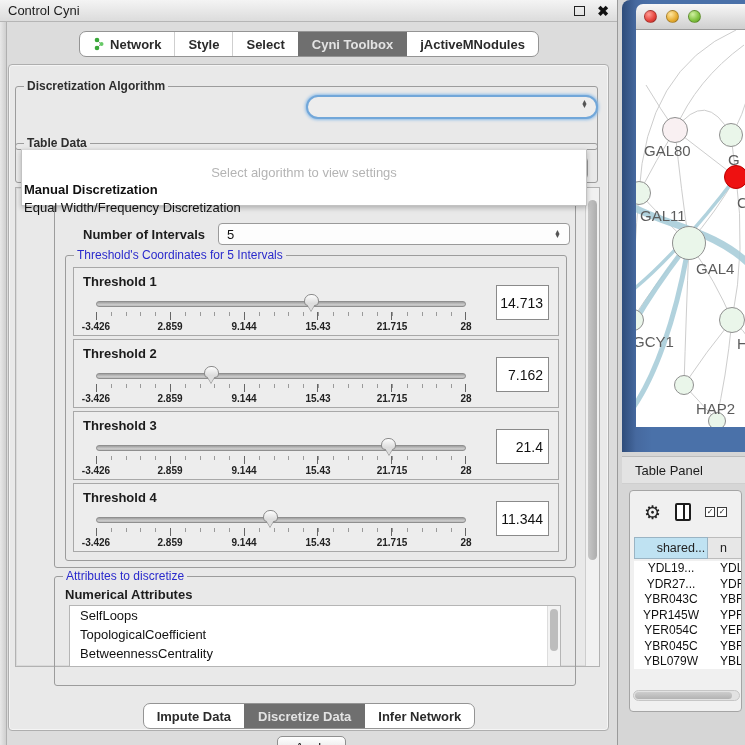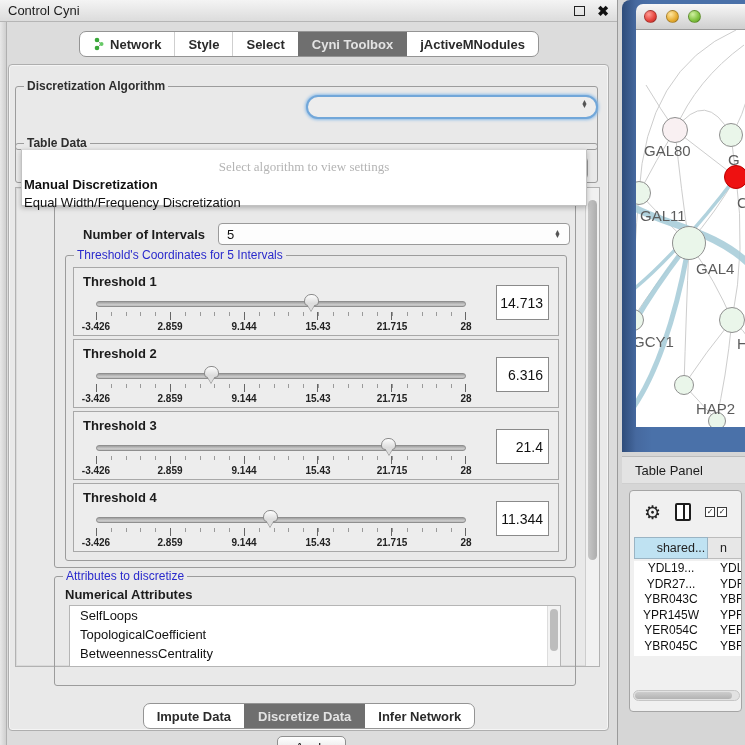--- a/index.html
+++ b/index.html
@@ -33,21 +33,21 @@
   .t-green { color:#2ecc2e; }
   .t-blue { color:#2a2acc; }
 
   .grp-disc { left:6px; top:21px; width:583px; height:64px; }
   .combo-focus { position:absolute; left:290px; top:8px; width:292px; height:24px; background:#ededed;
     border:2px solid #72a7d9; border-radius:12px; box-shadow:0 0 3px 1px #8fbde8; }
   .combo-focus .spin { position:absolute; right:8px; top:3px; }
 
   .popup { position:absolute; left:12px; top:84px; width:566px; height:57px; background:#fff;
     border:1px solid #c2c2c2; border-top-color:#d8d8d8; box-shadow:0 2px 5px rgba(0,0,0,.25); z-index:30; }
-  .popup .hint { text-align:center; color:#b4b4b4; font-size:13px; padding-top:9px;font-family:Liberation Serif, serif; }
+  .popup .hint { text-align:center; color:#b4b4b4; font-size:13px; padding-top:15px; }
   .popup .item { font-size:13px; color:#111; padding:1px 2px 0 2px; line-height:17px; }
   .popup .item.bold { font-weight:bold; }
 
   .grp-table { left:6px; top:78px; width:583px; height:40px; }
   .combo { position:absolute; background:#fdfdfd; border:1px solid #9a9a9a; border-radius:4px;
     font-size:13px; color:#111; display:flex; align-items:center; padding:0 8px; }
   .spin { display:flex; flex-direction:column; line-height:0.55; font-size:7px; color:#555; margin-left:auto; }
   .cb-tabledata { left:10px; top:13px; width:562px; height:22px; }
 
   .scrollarea { position:absolute; left:6px; top:122px; width:585px; height:480px;
@@ -118,21 +118,21 @@
   .tp-toolbar { position:absolute; left:0; top:0; width:100%; height:42px; display:flex; align-items:center; gap:14px; padding-left:14px; }
   .gear { font-size:19px; color:#222; line-height:1; }
   .split-icon { width:16px; height:18px; border:2px solid #1d1d1d; border-radius:2px; position:relative; background:#fff; }
   .split-icon::after { content:""; position:absolute; left:50%; top:0; width:2px; height:100%; background:#1d1d1d; }
   .chk { width:10px; height:10px; border:1.5px solid #3a3a3a; font-size:8px; line-height:8px; color:#222; text-align:center; background:#fff; }
   .chk + .chk { margin-left:-9px; }
   .tp-header-row { position:absolute; left:4px; top:46px; height:22px; display:flex; }
   .tp-hcell { font-size:12.5px; color:#222; display:flex; align-items:center; justify-content:center; border:1px solid #9ab4c4; }
   .tp-hcell.c1 { width:74px; background:#bfe2f2;padding-left:20px; }
   .tp-hcell.c2 { width:42px; background:#e7e7e7; border-color:#bcbcbc; border-left:none; justify-content:flex-start; padding-left:12px; }
-  .tp-rows { position:absolute; left:4px; top:70px; width:108px; height:95px; overflow:hidden; background:#fff; }
+  .tp-rows { position:absolute; left:4px; top:70px; width:108px; height:108px; overflow:hidden; background:#fff; }
   .tp-row { display:flex; height:15.5px; font-size:12px; color:#111; }
   .tp-cell1 { width:74px; text-align:center; }
   .tp-cell2 { width:34px; padding-left:12px; white-space:nowrap; overflow:hidden; }
   .hscroll { position:absolute; left:3px; top:199px; width:107px; height:11px; background:#e2e2e2; border:1px solid #c6c6c6; border-radius:6px; }
   .hscroll .thumb { position:absolute; left:1px; top:1px; width:92%; height:7px; background:linear-gradient(#cdcdcd,#b2b2b2); border-radius:4px; }
 
   .net-icon svg { display:block; }
 </style>
 </head>
 <body>
@@ -253,21 +253,21 @@
                 <div class="thumb-sl" style="left: 31%;"></div>
               </div>
               <div class="scale">
                 <span class="sc0">-3.426</span>
                   <span class="sc1">2.859</span>
                   <span class="sc2">9.144</span>
                   <span class="sc3">15.43</span>
                   <span class="sc4">21.715</span>
                   <span class="sc5">28</span>
               </div>
-              <div class="val-box">6.316</div>
+              <div class="val-box">7.162</div>
             </div>
 
             <div class="thr-panel" style="top:155px">
               <span class="thr-title">Threshold 3</span>
               <div class="slider">
                 <div class="track"></div>
                 <div class="ticks-minor"></div>
                 <div class="ticks-major"></div>
                 <div class="thumb-sl" style="left: 79%;"></div>
               </div>

